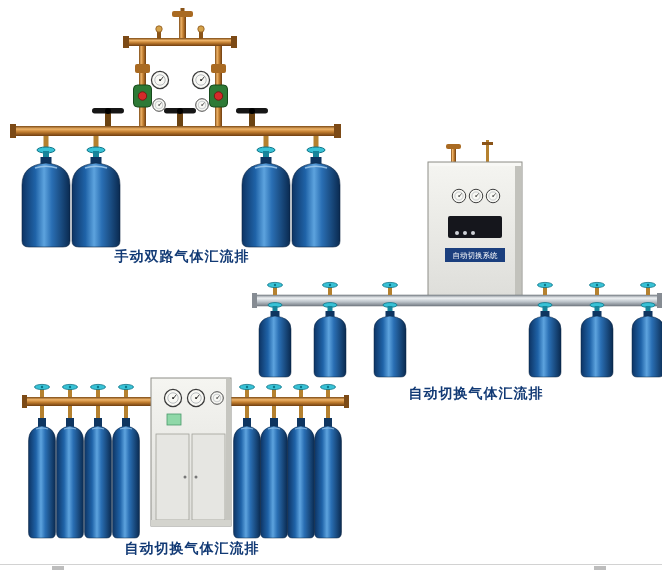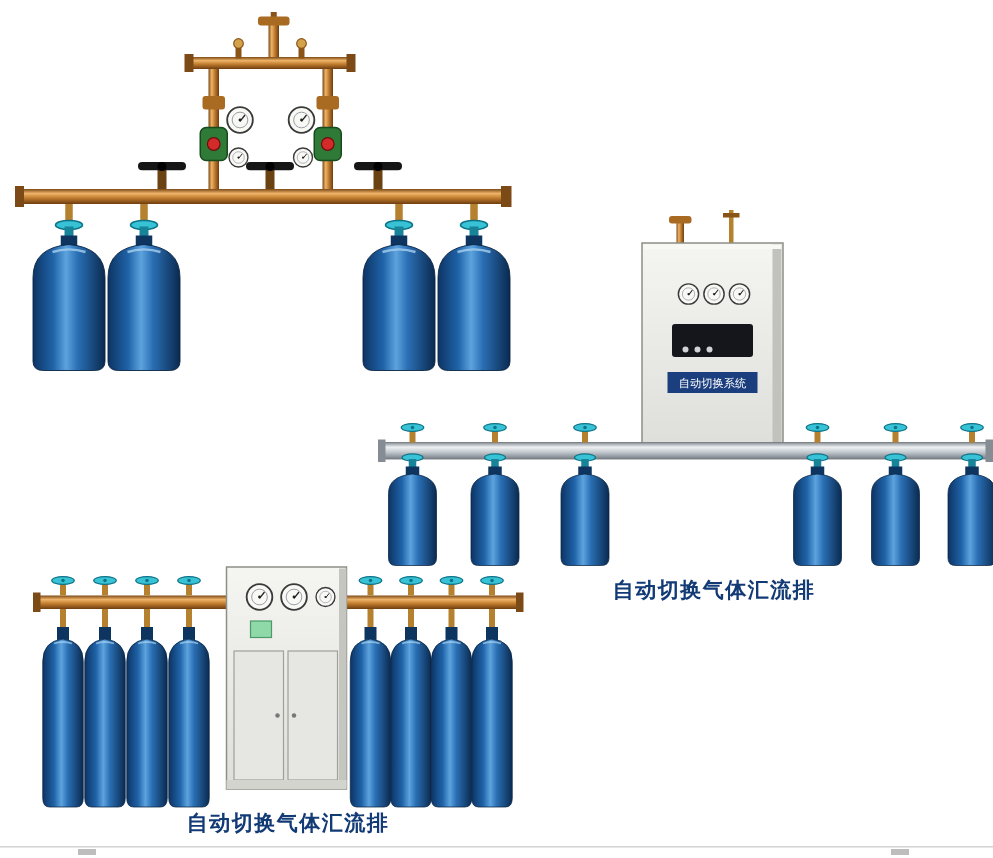--- a/index.html
+++ b/index.html
@@ -147,20 +147,21 @@
       <rect x="255.5" y="128" width="5" height="15" fill="#b5812f"></rect>
       <rect x="305.5" y="128" width="5" height="15" fill="#b5812f"></rect>
     </g>
 
     <use href="#cyl-large" x="38" y="155"></use>
     <use href="#cyl-large" x="88" y="155"></use>
     <use href="#cyl-large" x="258" y="155"></use>
     <use href="#cyl-large" x="308" y="155"></use>
   </svg>
 
+  <div class="caption" style="left:98px; top:248px; width:168px;">手动双路气体汇流排</div>
 
   <svg class="art" style="left:252px; top:140px;" width="410" height="250" viewBox="0 0 410 250" xmlns="http://www.w3.org/2000/svg">
 
     <g>
       <rect x="234" y="0" width="3" height="24" fill="#b5812f"></rect>
       <rect x="230" y="2" width="11" height="3" fill="#8a5418"></rect>
       <rect x="199" y="8" width="5" height="16" fill="url(#gBrassV)"></rect>
       <rect x="194" y="4" width="15" height="5" rx="2" fill="#a96a22"></rect>
       <rect x="176" y="22" width="94" height="135" fill="url(#gCab)" stroke="#8e8e88"></rect>
       <rect x="263" y="23" width="6" height="133" fill="#c2c2bc"></rect>

